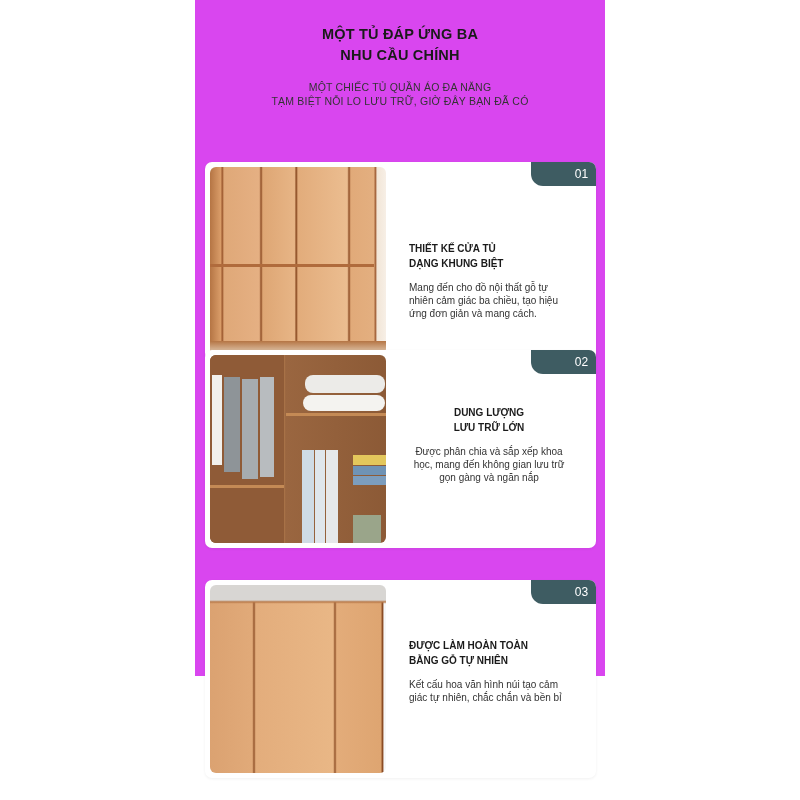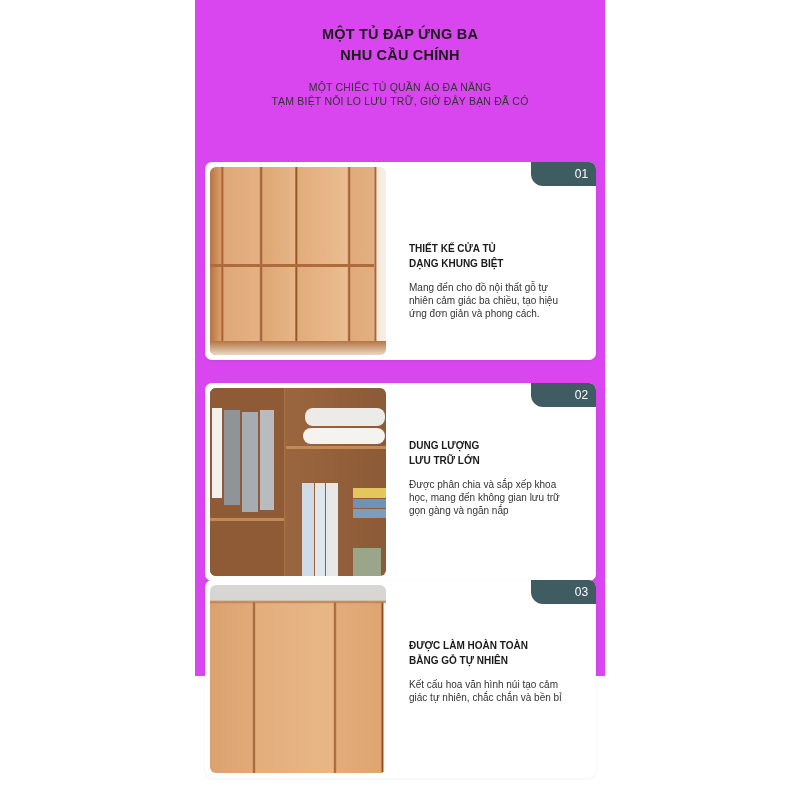--- a/index.html
+++ b/index.html
@@ -60,25 +60,25 @@
     <div class="img wood1">
       <div style="position:absolute;left:0;right:12px;top:97px;height:3px;background:#b06b3c;"></div>
       <div style="position:absolute;left:0;right:0;bottom:0;height:14px;background:linear-gradient(180deg,#b57544,#e9d8c3);"></div>
     </div>
     <div class="badge">01</div>
     <div class="text" style="top:53px;margin-top:26px;">
       <h3>
         <span>THIẾT KẾ CỬA TỦ</span>
         <span>DẠNG KHUNG BIỆT</span>
       </h3>
-      <p>Mang đến cho đồ nội thất gỗ tự nhiên cảm giác ba chiều, tạo hiệu ứng đơn giản và phong cách.</p>
+      <p>Mang đến cho đồ nội thất gỗ tự nhiên cảm giác ba chiều, tạo hiệu ứng đơn giản và mang cách.</p>
     </div>
   </div>
 
-  <div class="card" style="top:383px;">
+  <div class="card" style="top:350px;text-align:center;">
     <div class="img closet">
       <div style="position:absolute;left:0;width:74px;top:0;bottom:0;background:#8f5b37;"></div>
       <div style="position:absolute;left:2px;top:20px;width:10px;height:90px;background:#f2f0ec;"></div>
       <div style="position:absolute;left:14px;top:22px;width:16px;height:95px;background:#8e9498;"></div>
       <div style="position:absolute;left:32px;top:24px;width:16px;height:100px;background:#a6acb0;"></div>
       <div style="position:absolute;left:50px;top:22px;width:14px;height:100px;background:#b8bcbf;"></div>
       <div style="position:absolute;left:0;width:74px;top:130px;height:3px;background:#c48a55;"></div>
       <div style="position:absolute;left:95px;top:20px;width:80px;height:18px;background:#ecebe8;border-radius:8px;"></div>
       <div style="position:absolute;left:93px;top:40px;width:82px;height:16px;background:#f4f3f0;border-radius:8px;"></div>
       <div style="position:absolute;left:76px;top:58px;width:100px;height:3px;background:#c48a55;"></div>

